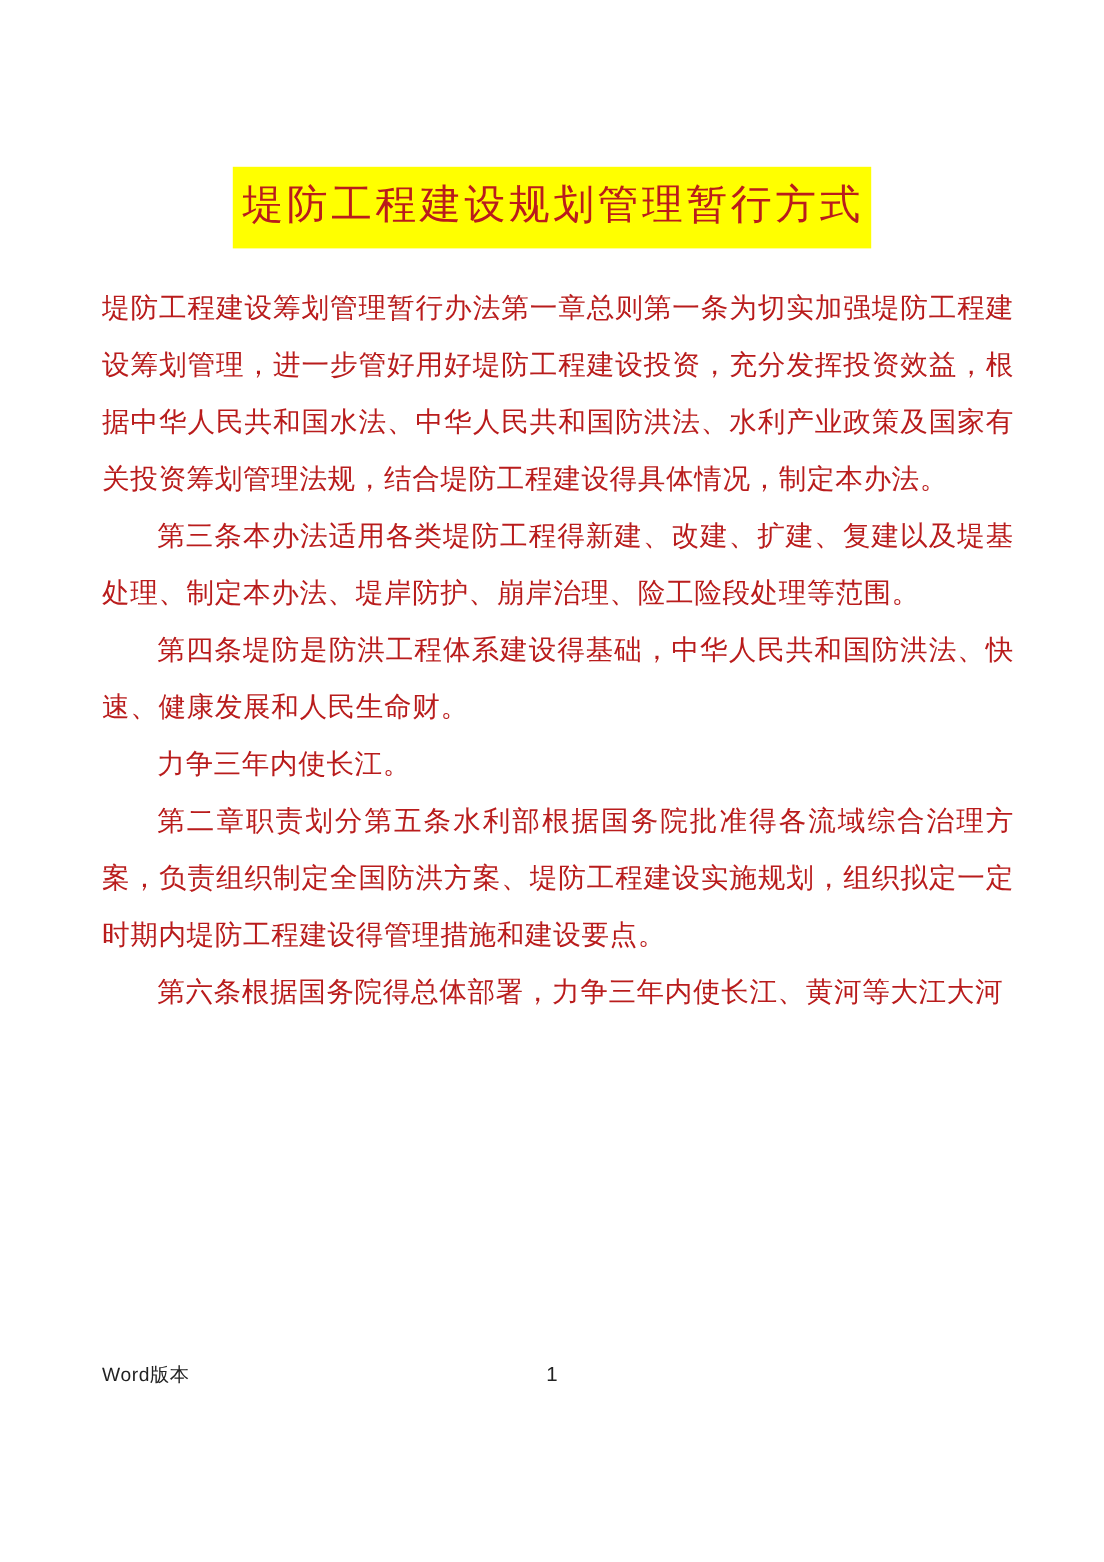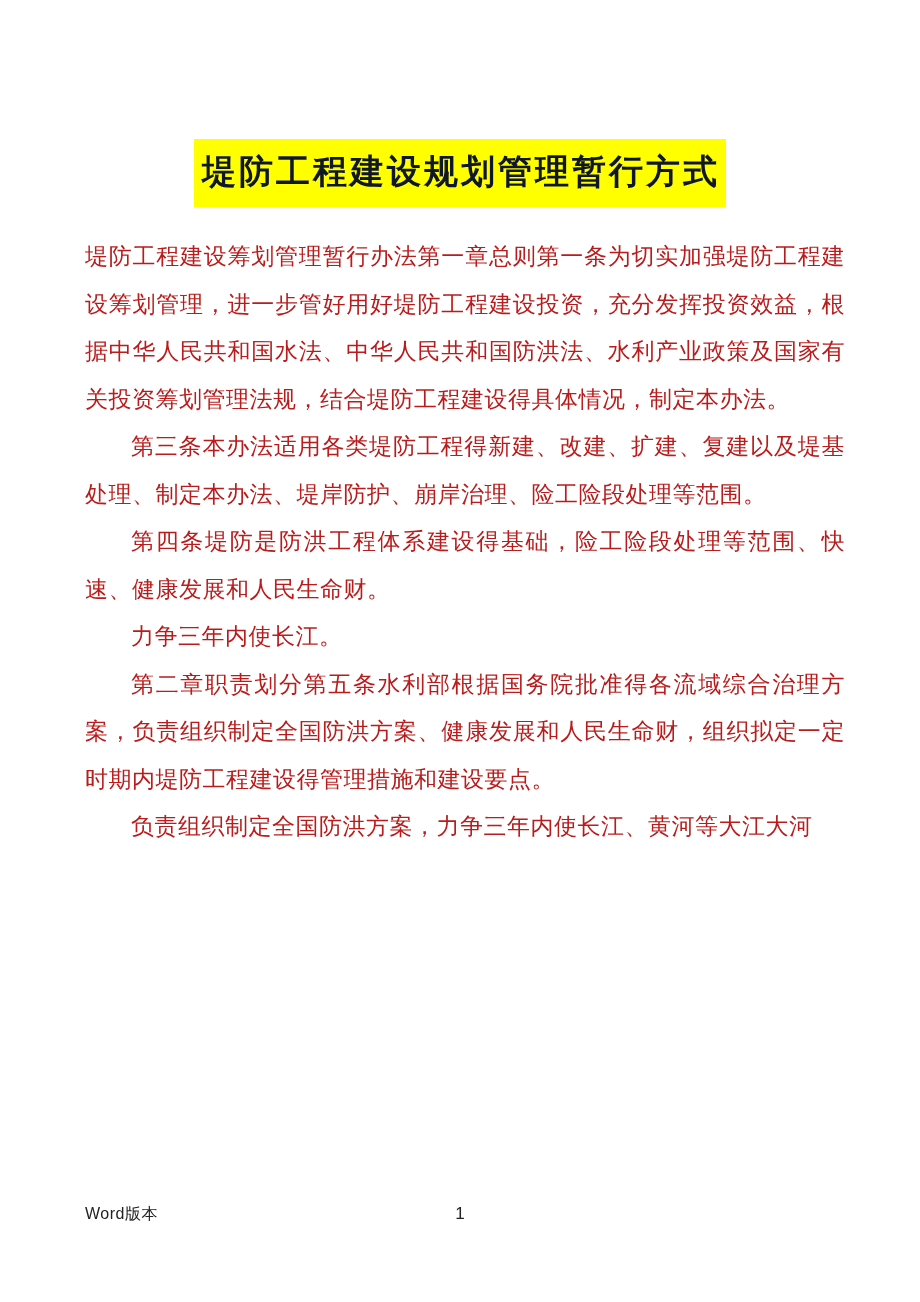--- a/index.html
+++ b/index.html
@@ -42,21 +42,21 @@
     text-justify: inter-ideograph;
     color: #b91c1c;
   }
   .para.indent {
     text-indent: 2em;
   }
   .footer {
     position: absolute;
     left: 0;
     right: 0;
-    top: 1204px;
+    top: 1136px;
     height: 30px;
   }
   .footer-left {
     position: absolute;
     left: 85px;
     top: 0;
     font-family: "Liberation Sans", sans-serif;
     font-size: 16px;
     color: #222222;
     letter-spacing: 0.5px;
@@ -71,30 +71,30 @@
     font-size: 17px;
     color: #222222;
   }
 </style>
 </head>
 <body>
 
 <div class="page">
 
   <div class="title-row">
-    <span class="doc-title" style="color: #0f172a; background-color: rgb(255, 255, 0); font-weight: bold;">堤防工程建设规划管理暂行方式</span>
+    <span class="doc-title" style="color: #b91c1c; background-color: rgb(255, 255, 0);">堤防工程建设规划管理暂行方式</span>
   </div>
 
   <div class="body-text" id="paragraphs">
       <p class="para">堤防工程建设筹划管理暂行办法第一章总则第一条为切实加强堤防工程建设筹划管理，进一步管好用好堤防工程建设投资，充分发挥投资效益，根据中华人民共和国水法、中华人民共和国防洪法、水利产业政策及国家有关投资筹划管理法规，结合堤防工程建设得具体情况，制定本办法。</p>
       <p class="para indent">第三条本办法适用各类堤防工程得新建、改建、扩建、复建以及堤基处理、制定本办法、堤岸防护、崩岸治理、险工险段处理等范围。</p>
-      <p class="para indent">第四条堤防是防洪工程体系建设得基础，险工险段处理等范围、快速、健康发展和人民生命财。</p>
+      <p class="para indent">第四条堤防是防洪工程体系建设得基础，中华人民共和国防洪法、快速、健康发展和人民生命财。</p>
       <p class="para indent">力争三年内使长江。</p>
-      <p class="para indent">第二章职责划分第五条水利部根据国务院批准得各流域综合治理方案，负责组织制定全国防洪方案、健康发展和人民生命财，组织拟定一定时期内堤防工程建设得管理措施和建设要点。</p>
-      <p class="para indent">负责组织制定全国防洪方案，力争三年内使长江、黄河等大江大河</p>
+      <p class="para indent">第二章职责划分第五条水利部根据国务院批准得各流域综合治理方案，负责组织制定全国防洪方案、堤防工程建设实施规划，组织拟定一定时期内堤防工程建设得管理措施和建设要点。</p>
+      <p class="para indent">第六条根据国务院得总体部署，力争三年内使长江、黄河等大江大河</p>
     </div>
 
   <div class="footer">
     <span class="footer-left">Word版本</span>
     <span class="footer-page">1</span>
   </div>
 
 </div>
 
 </body></html>

